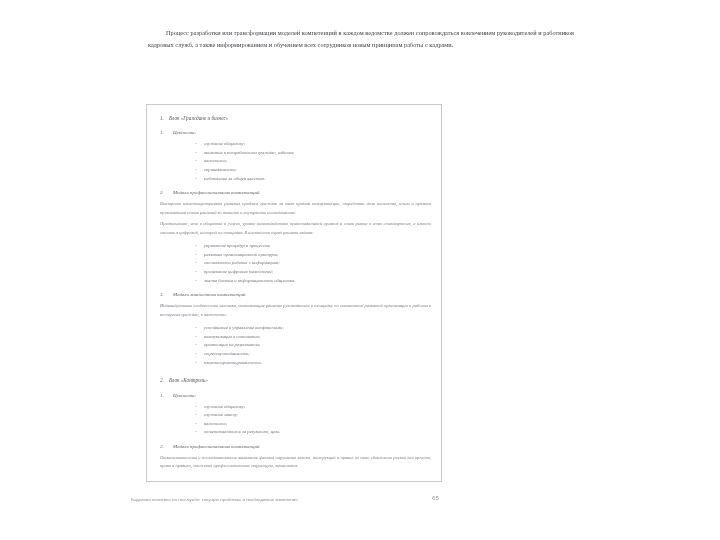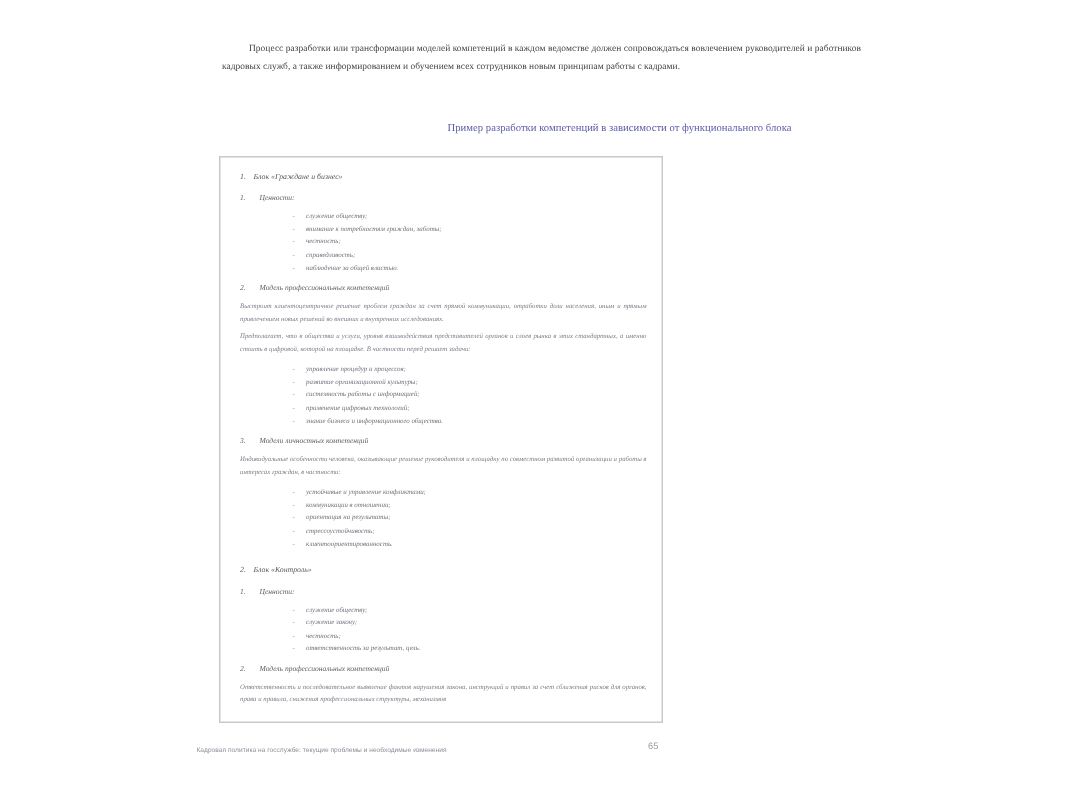--- a/index.html
+++ b/index.html
@@ -139,21 +139,20 @@
     font-family: "Liberation Sans", sans-serif;
   }
 </style>
 </head>
 <body>
 
 <div class="slide">
 
   <div class="intro">Процесс разработки или трансформации моделей компетенций в каждом ведомстве   должен сопровождаться вовлечением руководителей и работников кадровых служб, а также информированием и обучением всех сотрудников новым принципам работы с кадрами.</div>
 
-  <div class="heading">Пример разработки компетенций  в зависимости от функционального блока</div>
 
   <div class="frame">
 
     <div class="block-title">
       <span class="num">1.</span><span>Блок «Граждане и бизнес»</span>
     </div>
 
     <div class="sub-title">
       <span class="num">1.</span><span>Ценности:</span>
     </div>

